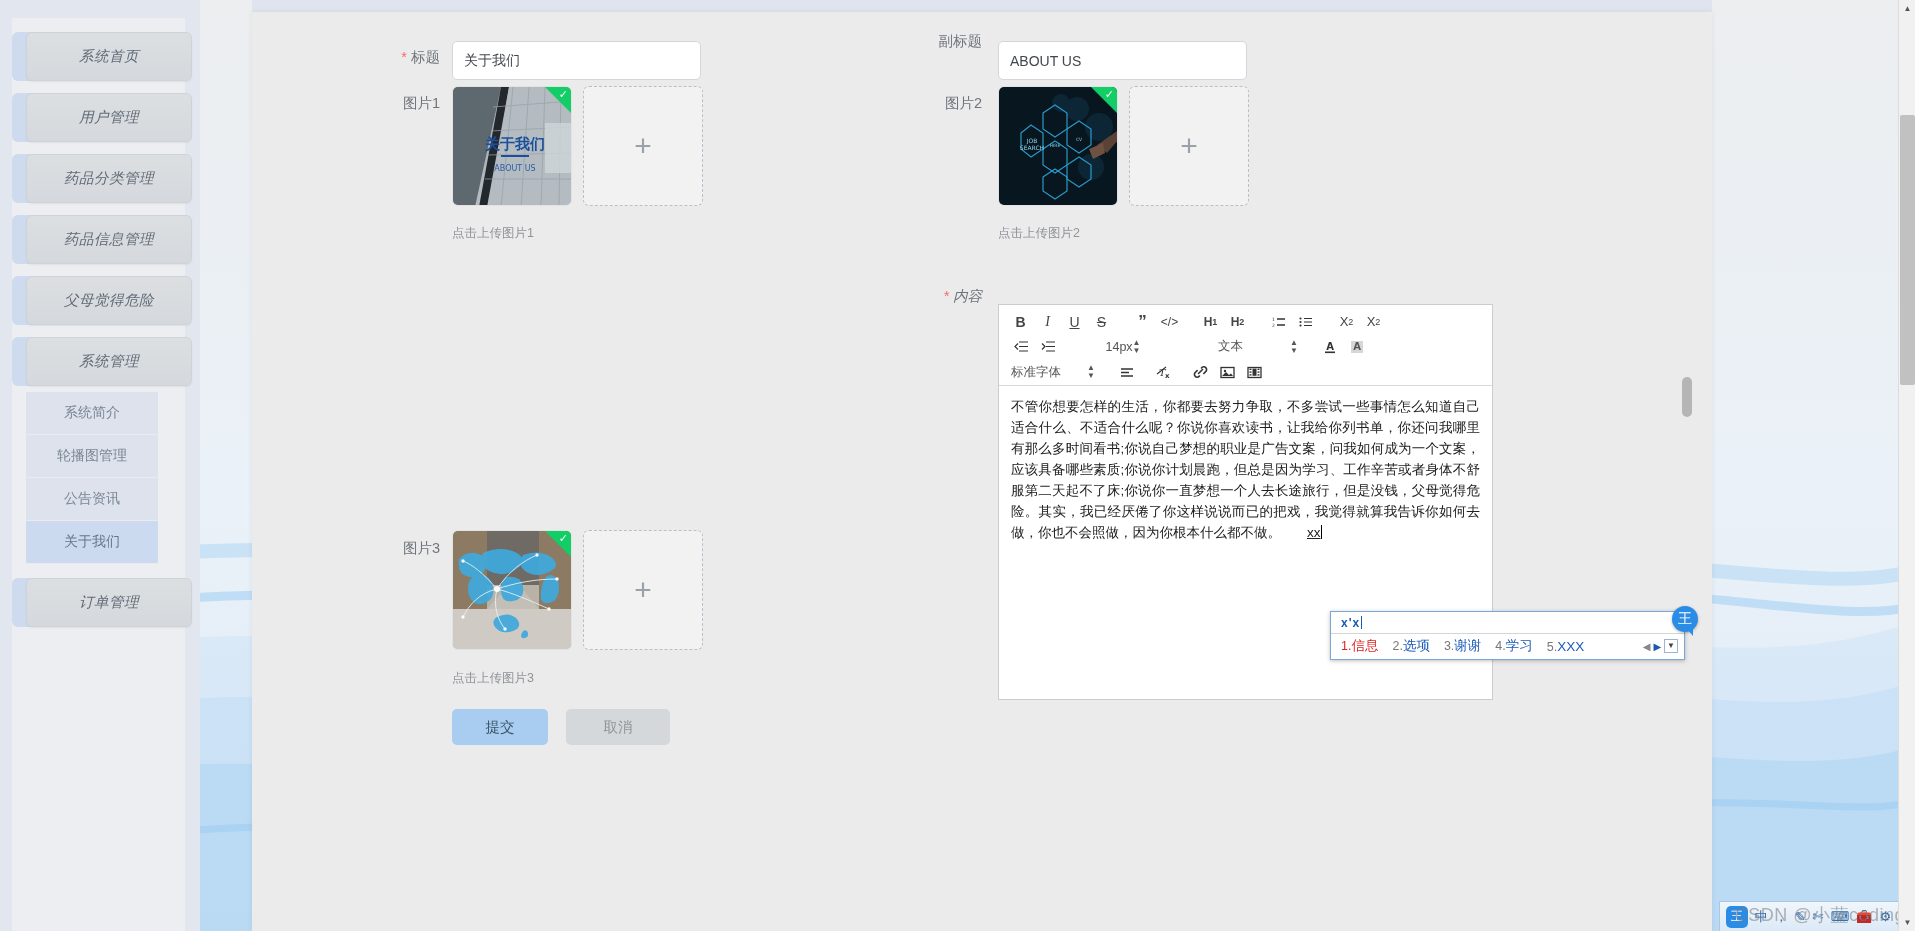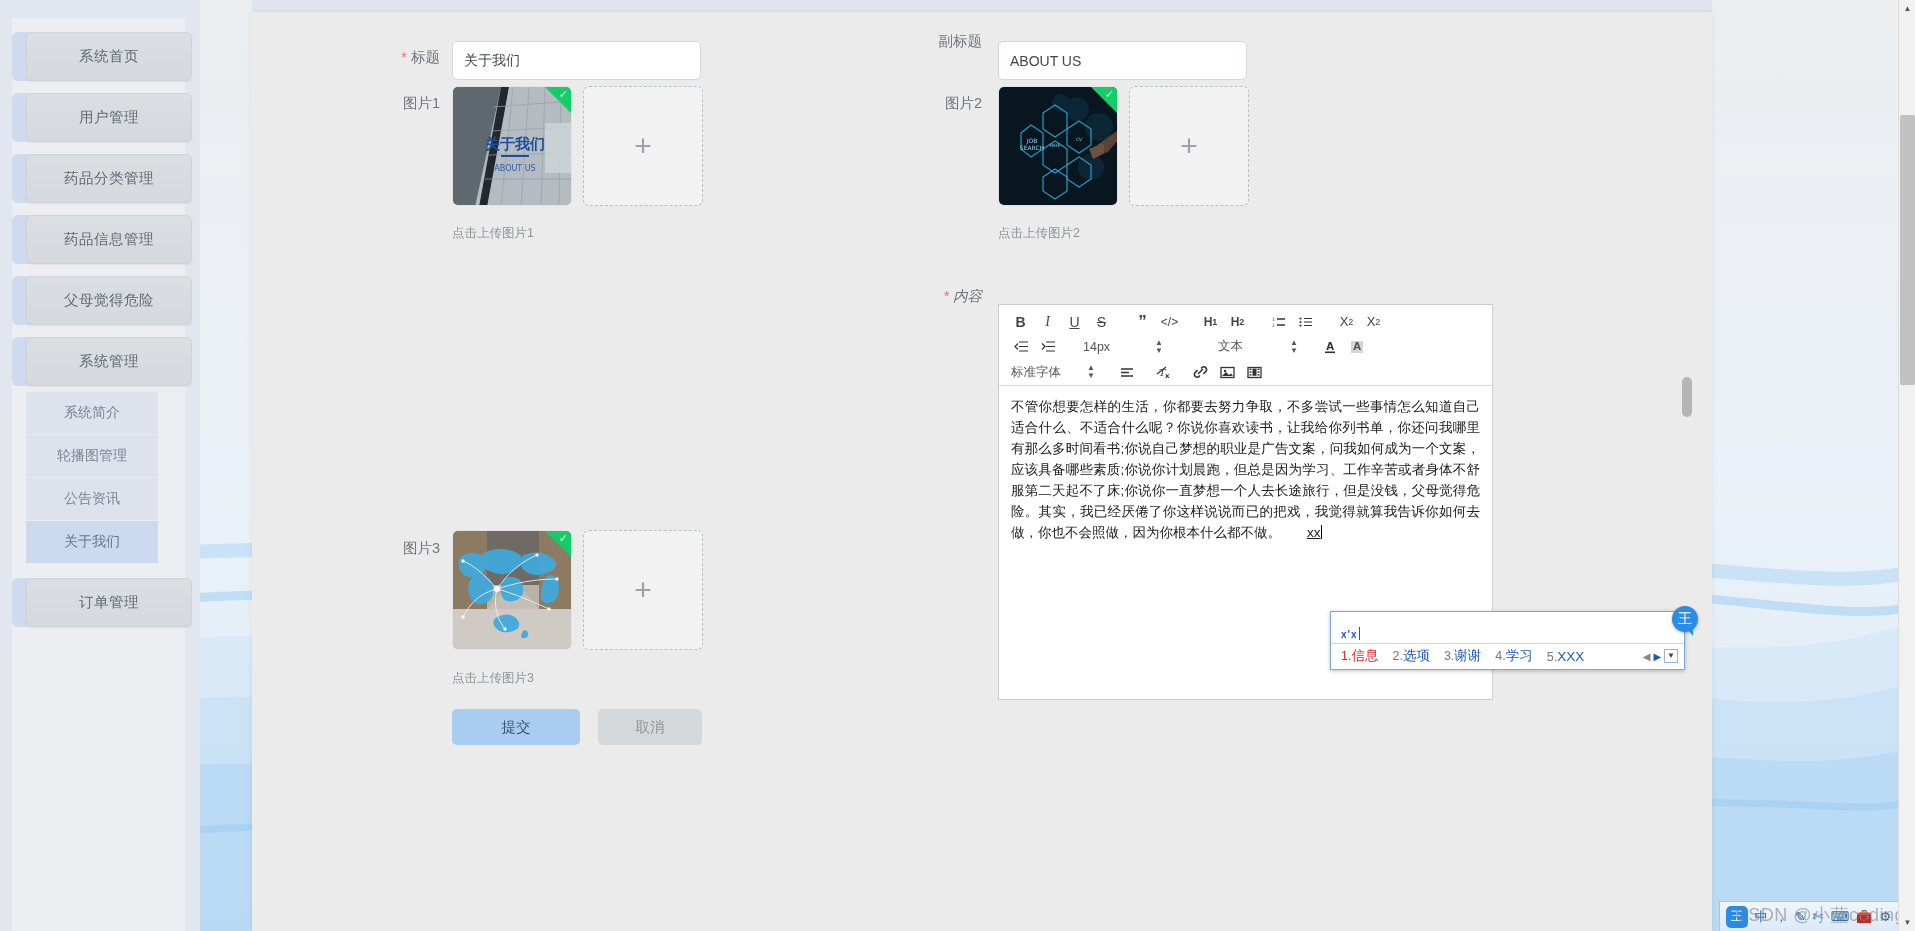--- a/index.html
+++ b/index.html
@@ -21,20 +21,21 @@
   }
   #sidebar-inner { position:absolute; left:12px; top:18px; width:173px; bottom:0;
                    background:#eceef1; }
   .menu-item {
     position:relative; margin:0 0 12px 0; height:49px; width:166px;
     display:flex; align-items:center; justify-content:center;
     background:linear-gradient(180deg,#dcdfe2 0%,#d5d8dc 100%);
     border:1px solid #cfd3d8; border-radius:6px;
     color:#606a75; font-size:14.5px; letter-spacing:.5px;
     box-shadow:0 1px 2px rgba(0,0,0,.06);
+    font-style:italic;
   }
   .menu-wrap { position:relative; padding-left:14px; }
   .menu-wrap::before{ content:""; position:absolute; left:0; top:0; width:24px; height:49px;
     background:#cedaee; border-radius:6px 0 0 6px; }
   .menu-row { position:relative; margin-bottom:12px; }
   .sub-item {
     height:43px; width:132px; margin-left:14px;
     display:flex; align-items:center; justify-content:center;
     background:#dde2ed; border-bottom:1px solid #e8ebf2;
     color:#7b8694; font-size:14px;
@@ -76,38 +77,38 @@
             justify-content:center; color:#444; font-size:14px; cursor:pointer; }
   .tb-sel { display:flex; align-items:center; color:#555; font-size:12.5px;
             padding:0 4px; cursor:pointer; }
   .tb-gap { width:14px; }
   .editor-body { padding:10px 12px; font-size:13.5px; line-height:21px; color:#202020;
                  text-align:justify; }
 
   
   #ime-popup { position:absolute; background:#fff; border:1px solid #7aa7d4;
                box-shadow:0 1px 4px rgba(0,0,0,.25); z-index:30; }
-  #ime-pinyin { font-size:10px; font-weight:bold; color:#1a59b5;
-                padding:15px 8px 3px 10px; border-bottom:1px solid #d5d5d5;
+  #ime-pinyin { font-size:12px; font-weight:bold; color:#1a59b5;
+                padding:4px 8px 3px 10px; border-bottom:1px solid #d5d5d5;
                 letter-spacing:1px; }
   #ime-cands { display:flex; align-items:center; padding:3px 6px 4px 10px;
                font-size:13.5px; gap:14px; color:#1a59b5; }
   .cand.first { color:#d22; }
   .cand-num { color:#777; font-size:12.5px; }
   #ime-logo { position:absolute; right:-14px; top:-6px; width:26px; height:26px;
               border-radius:50%; background:#2b8ce6; color:#fff; font-size:14px;
               display:flex; align-items:center; justify-content:center;
               box-shadow:0 1px 3px rgba(0,0,0,.3);}
   #ime-logo::after{content:"";position:absolute;bottom:-4px;right:5px;width:0;height:0;
     border-top:7px solid #2b8ce6;border-left:6px solid transparent;}
 
   
   .btn { height:36px; border-radius:5px; display:flex; align-items:center;
          justify-content:center; font-size:14.5px; cursor:pointer; }
-  .btn-primary { background:#a9cdf0; color:#3c5468; width:128px; }
+  .btn-primary { background:#a9cdf0; color:#3c5468; width:96px; }
   .btn-default { background:#d4d8da; color:#8e9498; width:104px; }
 
   
   #ime-bar { position:absolute; right:0; bottom:0; height:30px; z-index:40;
              background:linear-gradient(180deg,#f0f6fc,#dbe9f7);
              border:1px solid #a9c6e2; border-right:none; border-bottom:none;
              display:flex; align-items:center; gap:7px; padding:0 8px 0 6px; }
   .ime-ic { font-size:13px; color:#2b6cb0; }
   #ime-bar-logo { width:22px; height:22px; border-radius:5px; background:#2b8ce6;
                   color:#fff; font-size:12px; display:flex; align-items:center;
@@ -343,21 +344,21 @@
       </div>
       <div class="tb-btn">
         <svg width="14" height="11" viewBox="0 0 14 11">
             <g stroke="#333" stroke-width="1.2" fill="none">
               <path d="M5 1h9M5 5.5h9M5 10h9"></path>
               <path d="M1 2.5 L4 5.5 L1 8.5"></path>
             </g>
           </svg>
       </div>
       <div class="tb-gap" style="width:18px"></div>
-      <div class="tb-sel" style="width:88px;justify-content:space-between;">
+      <div class="tb-sel" style="width:88px;justify-content:center;">
         <span>14px</span>
         <span style="font-size:8px;line-height:8px;">▲<br>▼</span>
       </div>
       <div class="tb-gap" style="width:14px"></div>
       <div class="tb-sel" style="width:88px;justify-content:space-between;margin-left:33px;">
         <span>文本</span>
         <span style="font-size:8px;line-height:8px;">▲<br>▼</span>
       </div>
       <div class="tb-gap" style="width:14px"></div>
       <div class="tb-btn">

